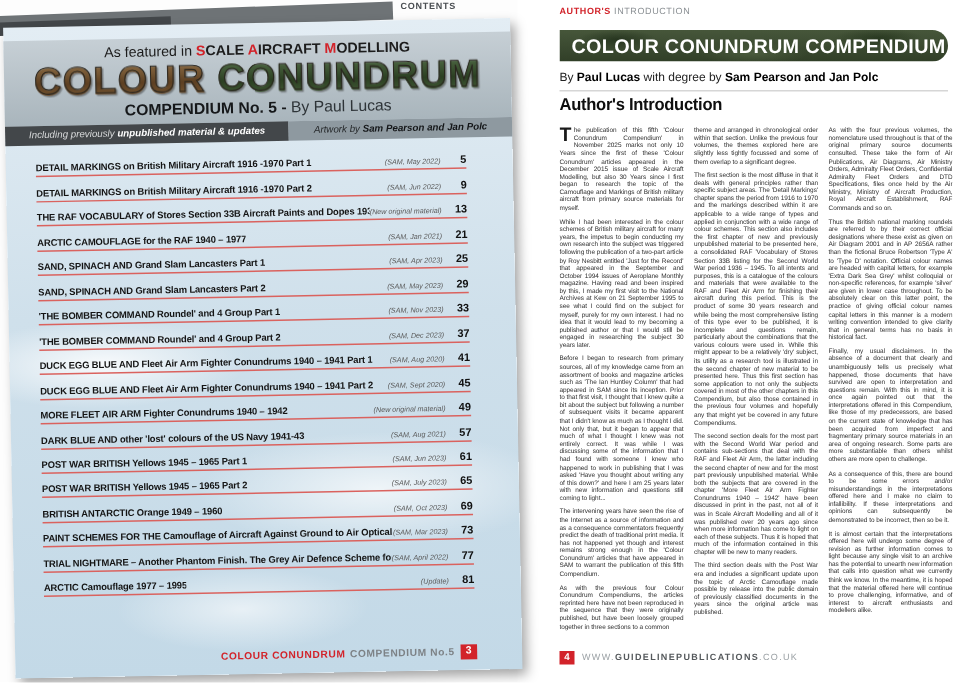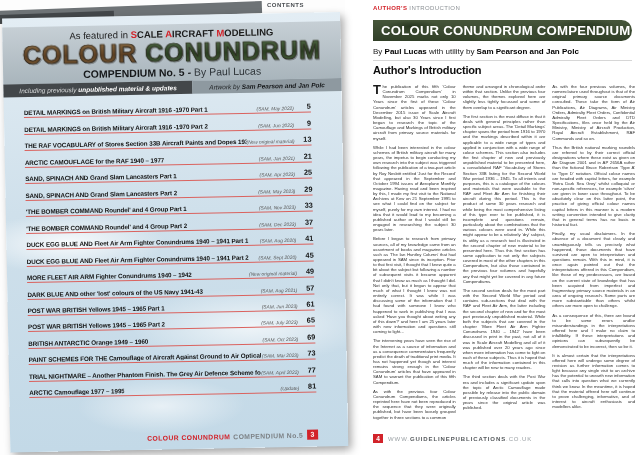--- a/index.html
+++ b/index.html
@@ -268,21 +268,21 @@
 
   <div class="right-page">
 
     <div class="rp-corner">
       <span class="red">AUTHOR'S</span><span class="gray"> INTRODUCTION</span>
     </div>
 
     <div class="rp-banner">COLOUR CONUNDRUM COMPENDIUM No. 5</div>
 
     <div class="rp-byline">
-      <span>By </span><b>Paul Lucas</b><span> with utility by </span><b>Sam Pearson and Jan Polc</b>
+      <span>By </span><b>Paul Lucas</b><span> with degree by </span><b>Sam Pearson and Jan Polc</b>
     </div>
     <div class="rp-rule"></div>
 
     <div class="rp-heading">Author's Introduction</div>
 
     <div class="rp-columns">
       <div class="col">
           <p><span class="dropcap">T</span>he publication of this fifth 'Colour Conundrum Compendium' in November 2025 marks not only 10 Years since the first of these 'Colour Conundrum' articles appeared in the December 2015 issue of Scale Aircraft Modelling, but also 30 Years since I first began to research the topic of the Camouflage and Markings of British military aircraft from primary source materials for myself.</p>
           <p>While I had been interested in the colour schemes of British military aircraft for many years, the impetus to begin conducting my own research into the subject was triggered following the publication of a two-part article by Roy Nesbitt entitled 'Just for the Record' that appeared in the September and October 1994 issues of Aeroplane Monthly magazine. Having read and been inspired by this, I made my first visit to the National Archives at Kew on 21 September 1995 to see what I could find on the subject for myself, purely for my own interest. I had no idea that it would lead to my becoming a published author or that I would still be engaged in researching the subject 30 years later.</p>
           <p>Before I began to research from primary sources, all of my knowledge came from an assortment of books and magazine articles such as 'The Ian Huntley Column' that had appeared in SAM since its inception. Prior to that first visit, I thought that I knew quite a bit about the subject but following a number of subsequent visits it became apparent that I didn't know as much as I thought I did. Not only that, but it began to appear that much of what I thought I knew was not entirely correct. It was while I was discussing some of the information that I had found with someone I knew who happened to work in publishing that I was asked 'Have you thought about writing any of this down?' and here I am 25 years later with new information and questions still coming to light...</p>

